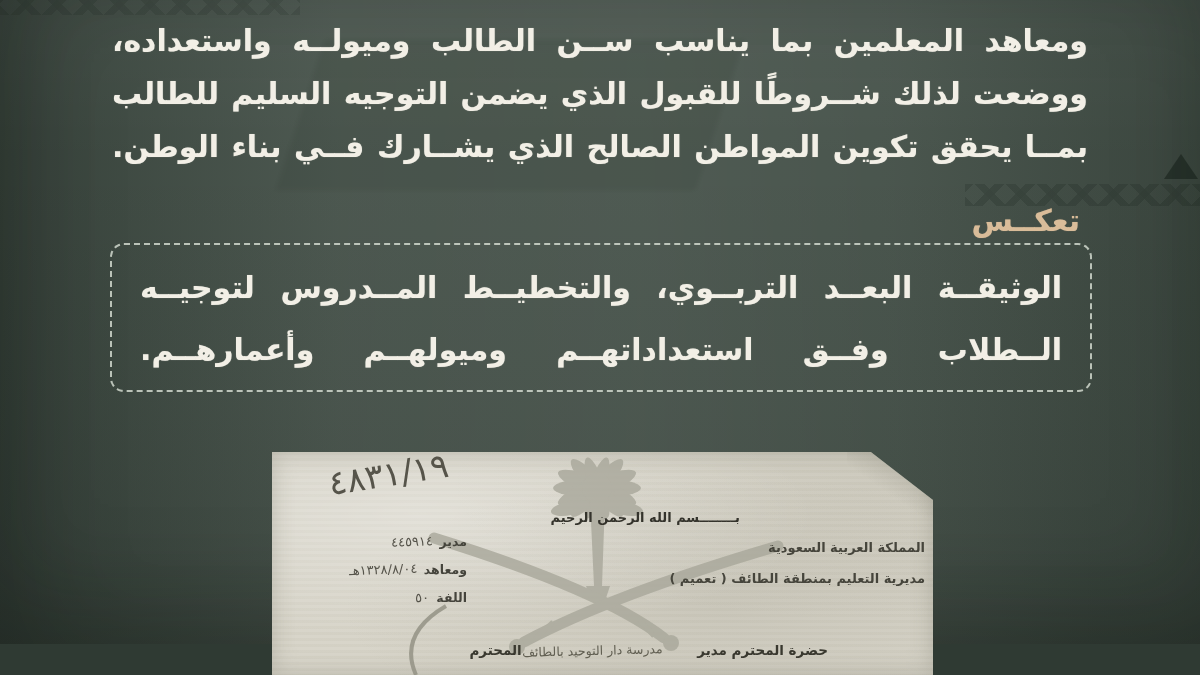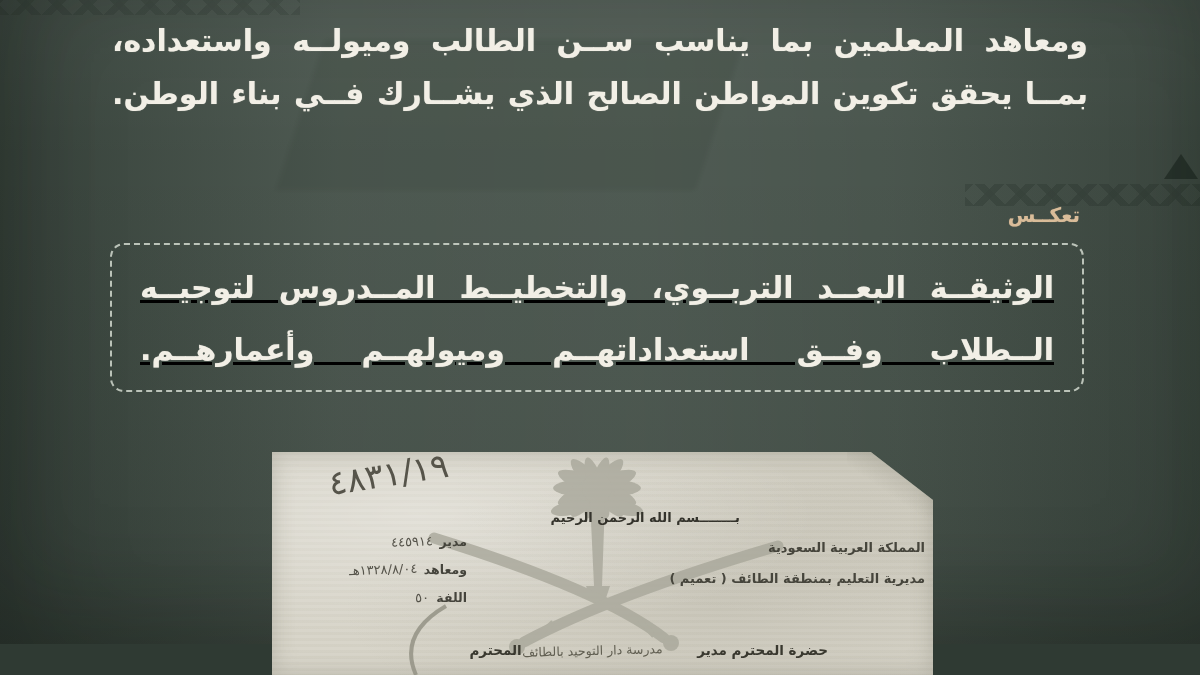--- a/index.html
+++ b/index.html
@@ -35,27 +35,27 @@
   
   .intro{
     position:absolute;top:14px;left:112px;right:112px;
     color:#f2efe6;font-size:30px;font-weight:bold;line-height:53px;
     text-shadow:0 0 1px rgba(250,248,240,.45);
   }
   .intro .line{text-align:justify;text-align-last:justify;}
   
   .section-heading{
     position:absolute;top:203px;right:120px;z-index:3;
-    color:#d9bc99;font-size:20px;font-weight:bold;
+    color:#d9bc99;font-size:30px;font-weight:bold;
     text-shadow:0 0 1px rgba(217,188,153,.5);
   }
   .dashed-box{
-    position:absolute;left:110px;right:116px;top:243px;height:149px;
+    position:absolute;left:110px;right:108px;top:243px;height:149px;
     border:2px dashed rgba(215,222,211,.82);border-radius:14px;
-    box-sizing:border-box;padding:12px 28px 0 28px;text-decoration:underline;
+    box-sizing:border-box;padding:12px 28px 0 28px;
   }
   .dashed-box .line{
     color:#f2efe6;font-size:30px;font-weight:bold;line-height:62px;
     text-align:justify;text-align-last:justify;
     text-shadow:0 0 1px rgba(250,248,240,.45);
   }
   
   .paper{
     position:absolute;left:272px;top:452px;width:661px;height:223px;
     background-color:#d7d4c8;
@@ -108,20 +108,21 @@
 
   <div class="bg-grad"></div>
   <div class="zigzag top-left"></div>
   <div class="zigzag right-band"></div>
   <div class="tri-big"></div>
   <div class="bldg-shadow" style="left:300px;top:40px;width:420px;height:150px;transform:skewX(-18deg);"></div>
   <div class="vignette"></div>
 
   <div class="intro">
     <div class="line">ومعاهد المعلمين بما يناسب ســن الطالب وميولــه واستعداده،</div>
+    <div class="line">ووضعت لذلك شــروطًا للقبول الذي يضمن التوجيه السليم للطالب</div>
     <div class="line">بمــا يحقق تكوين المواطن الصالح الذي يشــارك فــي بناء الوطن.</div>
   </div>
 
   <div class="section-heading">تعكــس</div>
   <div class="dashed-box">
     <div class="line">الوثيقــة البعــد التربــوي، والتخطيــط المــدروس لتوجيــه</div>
     <div class="line">الــطلاب وفــق استعداداتهــم وميولهــم وأعمارهــم.</div>
   </div>
 
   <div class="paper">

